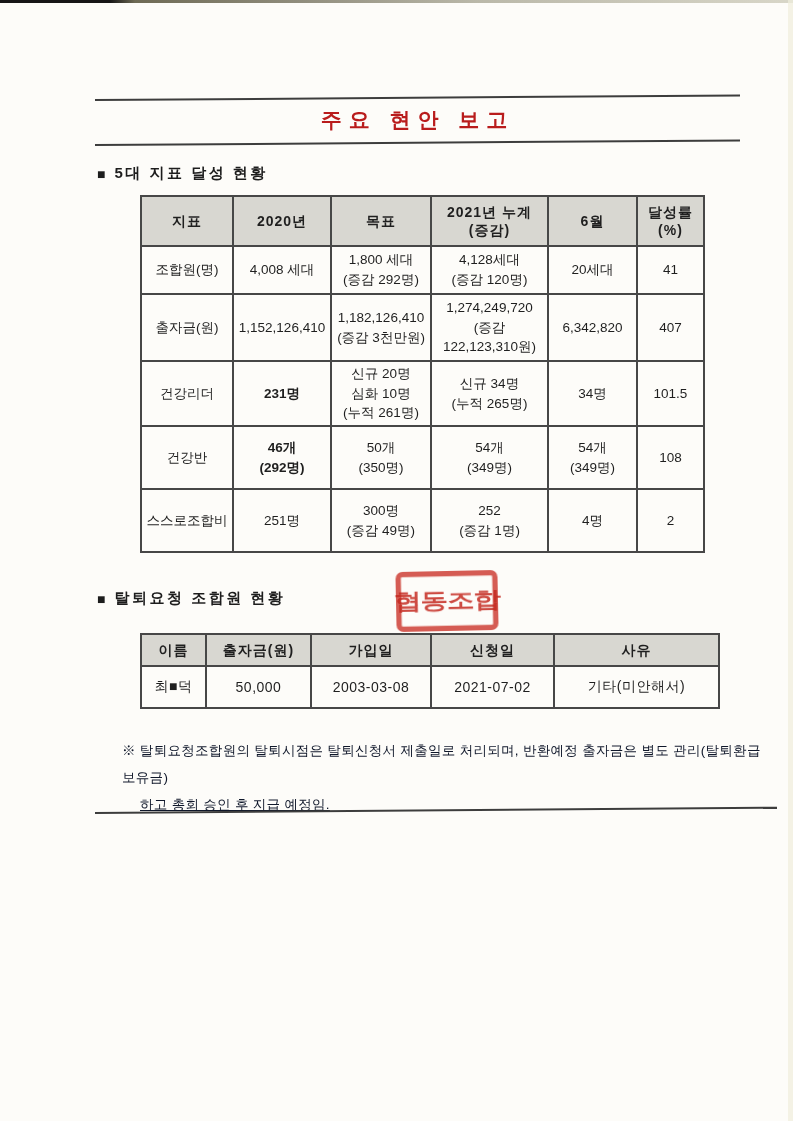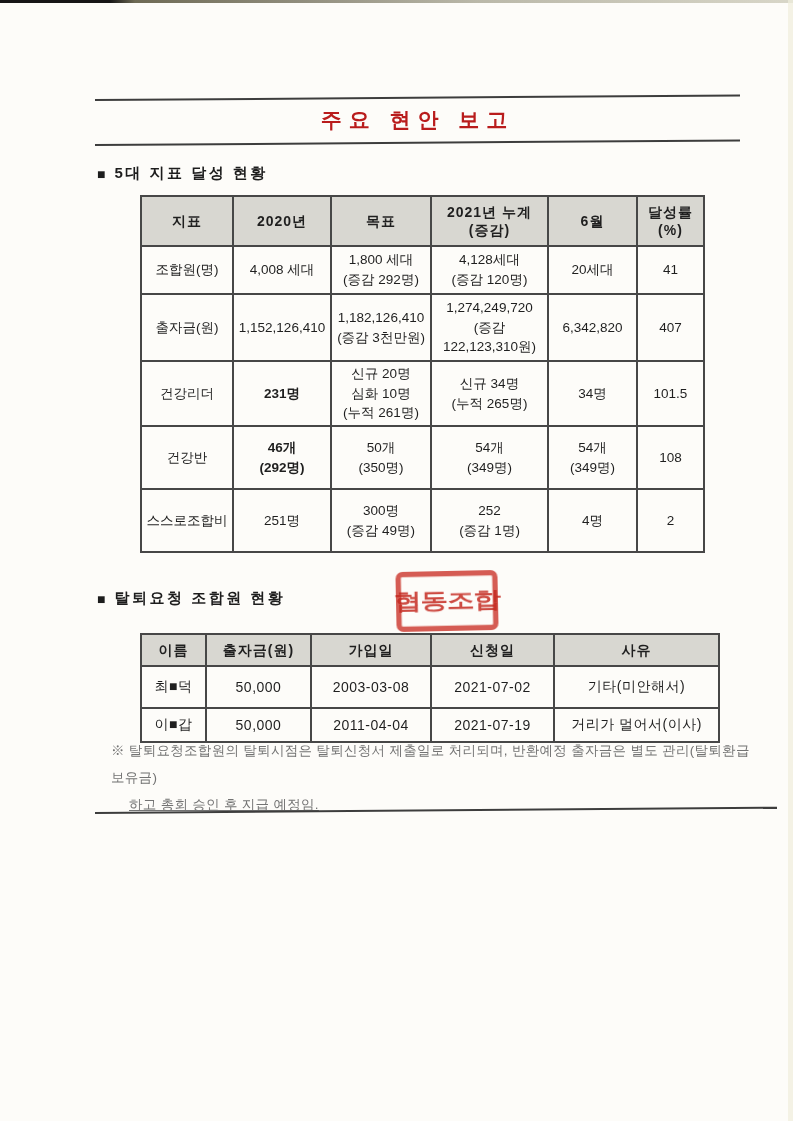--- a/index.html
+++ b/index.html
@@ -79,22 +79,22 @@
   }
   .stamp-text {
     font-family: "Liberation Serif", serif;
     font-size: 27px; font-weight: 800; letter-spacing: -1px;
     color: rgba(196, 42, 33, 0.85);
     transform: scale(1.02, 0.82);
     white-space: nowrap;
   }
   
   .footnote {
-    position: absolute; left: 111px; top: 737px; width: 648px;
-    font-size: 13.5px; line-height: 2.0; color: #737373; letter-spacing: .3px;
+    position: absolute; left: 122px; top: 737px; width: 648px;
+    font-size: 13.5px; line-height: 2.0; color: #0f172a; letter-spacing: .3px;
   }
   .footnote .l2 { padding-left: 18px; text-decoration: underline; }
 </style>
 </head>
 <body>
 
 <div class="page">
 
   <div class="top-edge"></div>
   <div class="right-edge"></div>
@@ -210,27 +210,20 @@
       <th>신청일</th>
       <th>사유</th>
     </tr>
     <tr style="height:42px">
       <td>최■덕</td>
       <td>50,000</td>
       <td>2003-03-08</td>
       <td>2021-07-02</td>
       <td>기타(미안해서)</td>
     </tr>
-    <tr style="height:34px">
-      <td>이■갑</td>
-      <td>50,000</td>
-      <td>2011-04-04</td>
-      <td>2021-07-19</td>
-      <td>거리가 멀어서(이사)</td>
-    </tr>
   </tbody>
     </table>
 
   <div class="footnote">
     <div class="l1">※ 탈퇴요청조합원의 탈퇴시점은 탈퇴신청서 제출일로 처리되며, 반환예정 출자금은 별도 관리(탈퇴환급보유금)</div>
     <div class="l2">하고 총회 승인 후 지급 예정임.</div>
   </div>
 
   <div class="rule rule-bottom"></div>
 

